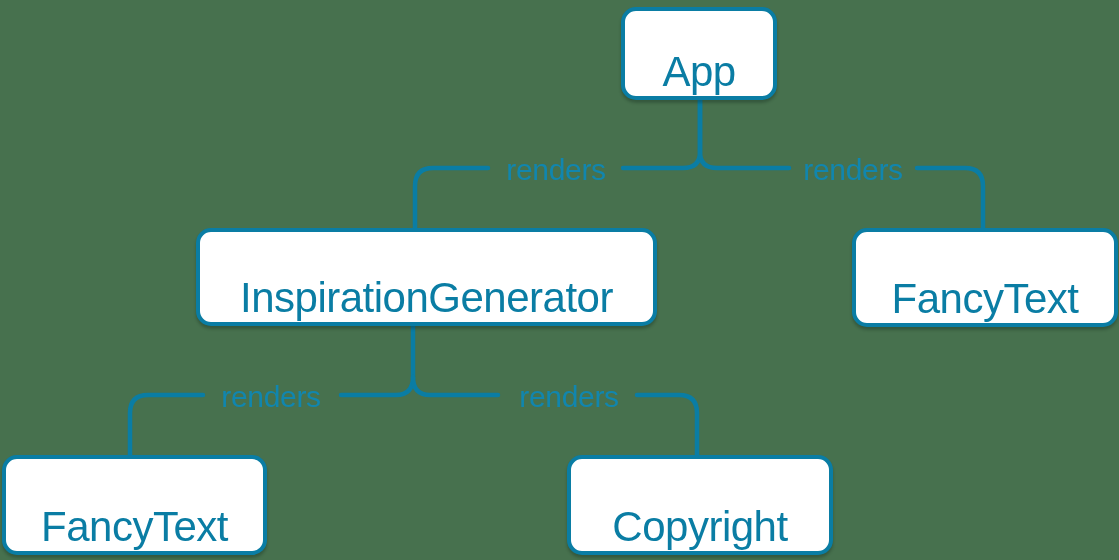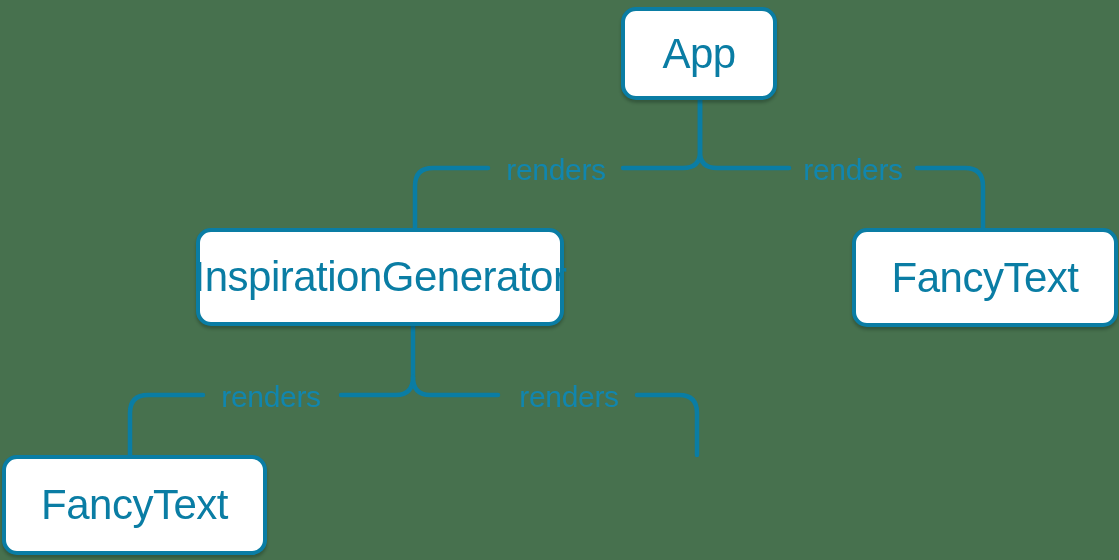--- a/index.html
+++ b/index.html
@@ -32,21 +32,21 @@
     stroke-width: 4.5;
     stroke-linecap: round;
   }
 
   .node {
     position: absolute;
     background: var(--node-fill);
     border: 4px solid var(--accent);
     border-radius: 15px;
     display: flex;
-    align-items: center;
+    align-items: flex-end;
     justify-content: center;
     box-shadow: 0 3px 3px rgba(12, 32, 22, 0.30);
   }
   .node-label {
     color: var(--accent);
     font-size: 42px;
     font-weight: 500;
     letter-spacing: -0.5px;
     white-space: nowrap;
   }
@@ -70,32 +70,35 @@
     <path class="edge" d="M700,100 L700,152 Q700,168 683,168 L623,168 M488,168 L433,168 Q415,168 415,186 L415,228"></path>
     <path class="edge" d="M700,100 L700,152 Q700,168 717,168 L789,168 M917,168 L965,168 Q983,168 983,186 L983,228"></path>
     <path class="edge" d="M413,326 L413,377 Q413,395 396,395 L341,395 M203,395 L148,395 Q130,395 130,413 L130,455"></path>
     <path class="edge" d="M413,377 Q413,395 430,395 L498,395 M637,395 L679,395 Q697,395 697,413 L697,455"></path>
   </svg>
 
   <div class="node" style="left:621px; top:7px; width:156px; height:93px;">
     <span class="node-label">App</span>
   </div>
 
-  <div class="node" style="left:196px; top:228px; width:368px; height:98px;">
+  <div class="node" style="left:196px; top:228px; width:461px; height:98px;">
     <span class="node-label">InspirationGenerator</span>
   </div>
 
   <div class="node" style="left:852px; top:228px; width:266px; height:99px;">
     <span class="node-label">FancyText</span>
   </div>
 
   <div class="node" style="left:2px; top:455px; width:265px; height:100px;">
     <span class="node-label">FancyText</span>
   </div>
 
+  <div class="node" style="left:567px; top:455px; width:266px; height:100px;">
+    <span class="node-label">Copyright</span>
+  </div>
 
   <span class="edge-label" style="left:556px; top:170px;">renders</span>
 
   <span class="edge-label" style="left:853px; top:170px;">renders</span>
 
   <span class="edge-label" style="left:271px; top:397px;">renders</span>
 
   <span class="edge-label" style="left:569px; top:397px;">renders</span>
 
 </div>

